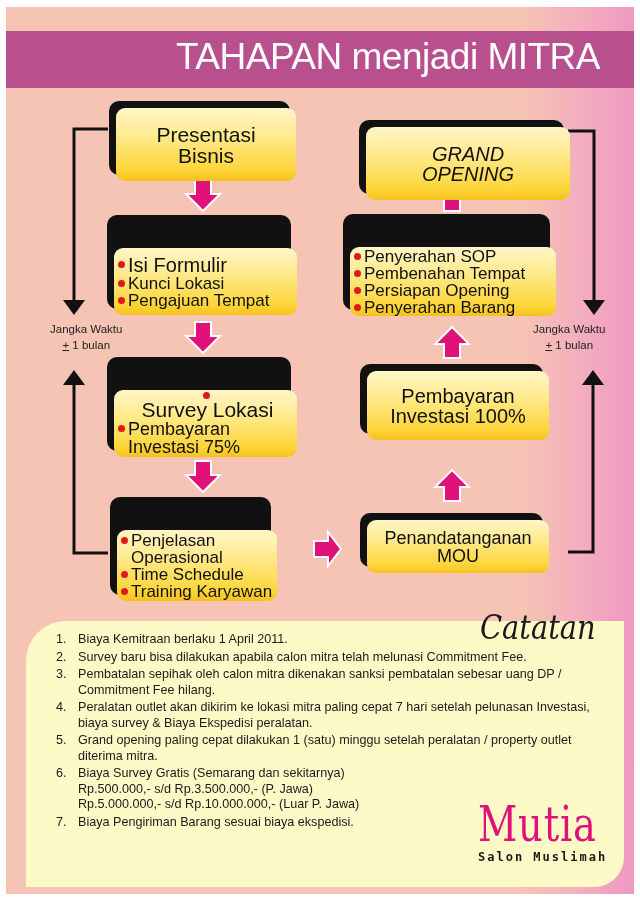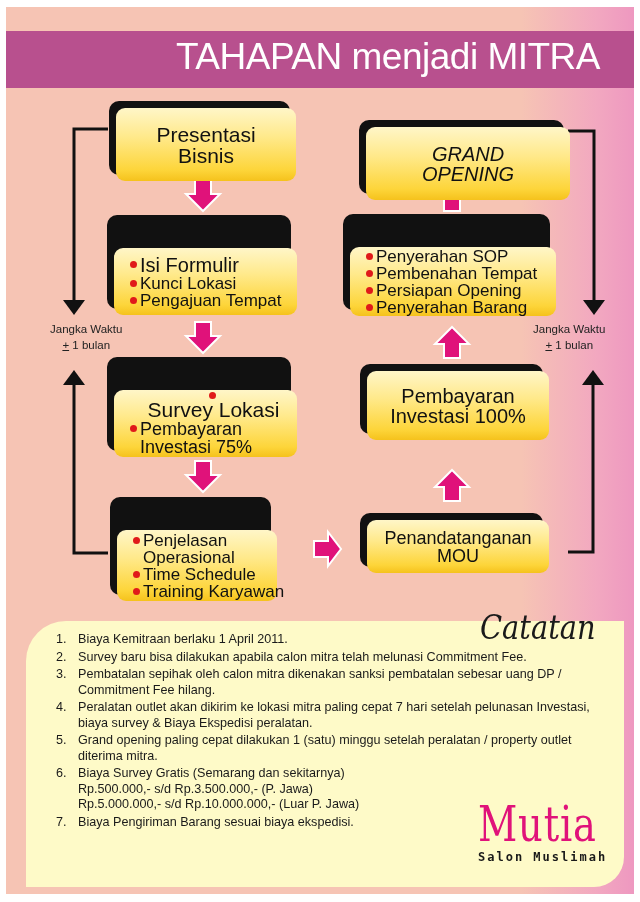--- a/index.html
+++ b/index.html
@@ -8,21 +8,21 @@
     background: linear-gradient(to right, #f6c4b4 0%, #f6c4b4 82%, #f2a8c0 94%, #ee98c0 100%); }
   .title-band { position:absolute; left:0; top:24px; width:100%; height:57px; background:#b8508e; }
   .title { position:absolute; right:34px; top:5px; color:#fff; font-size:37px; letter-spacing:-0.5px; white-space:nowrap; }
 
   .box { position:absolute; }
   .box .shadow { position:absolute; left:0; top:0; right:6px; bottom:6px; background:#111; border-radius:10px; }
   .box .face { position:absolute; left:7px; top:7px; right:0; bottom:0; border-radius:9px;
     background: linear-gradient(to bottom, #fff6c8 0%, #ffe98a 40%, #fdd53a 85%, #f5c21c 100%);
     display:flex; flex-direction:column; justify-content:center; color:#111; }
   .face.center { align-items:center; text-align:center; }
-  .face.list { padding-left:16px;margin-top:26px; }
+  .face.list { padding-left:4px;margin-top:26px; }
   .line { line-height:1.0; white-space:nowrap; }
   .bullet-line { display:flex; align-items:center; white-space:nowrap; line-height:1.0; }
   .dot { width:7px; height:7px; border-radius:50%; background:#e01a1a; margin-right:3px; flex:none; }
   .indent { padding-left:10px; }
   .side-label { position:absolute; font-size:11.5px; color:#222; text-align:center; line-height:1.35; }
   .pm { text-decoration:underline; }
 
   .notes { position:absolute; left:26px; top:621px; width:598px; height:266px; background:#fefac8;
     border-top-left-radius:40px; border-bottom-right-radius:30px; }
   .catatan { position:absolute; left:480px; top:607px; font-family:"DejaVu Serif", serif; font-style:italic;

